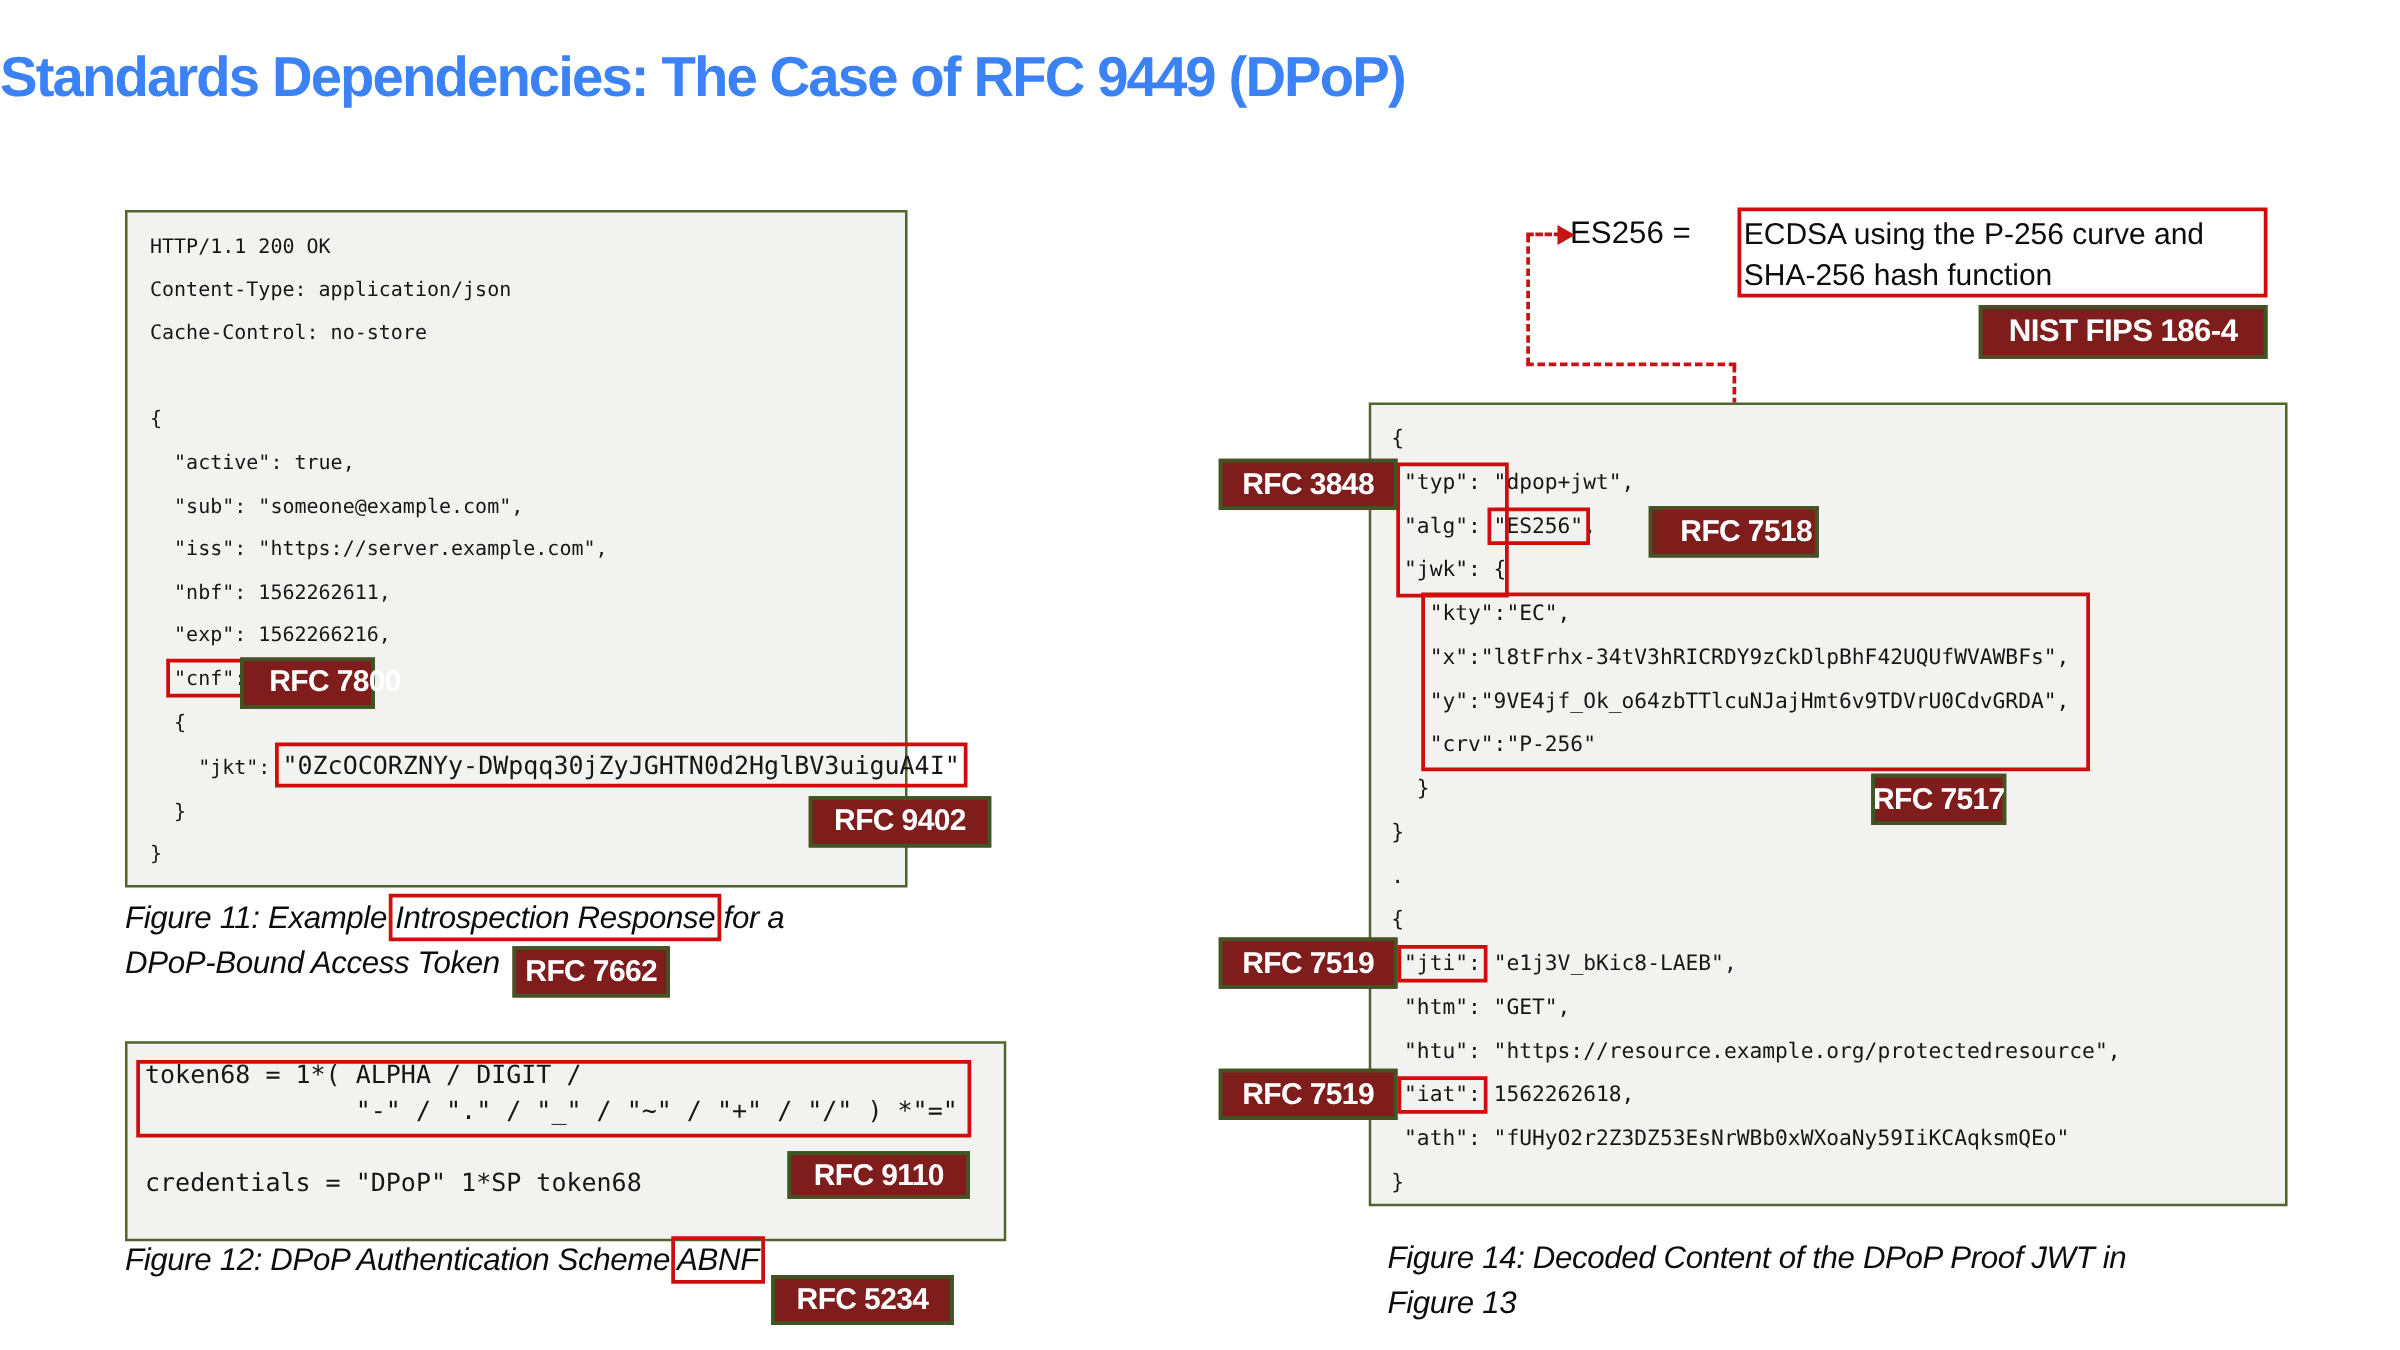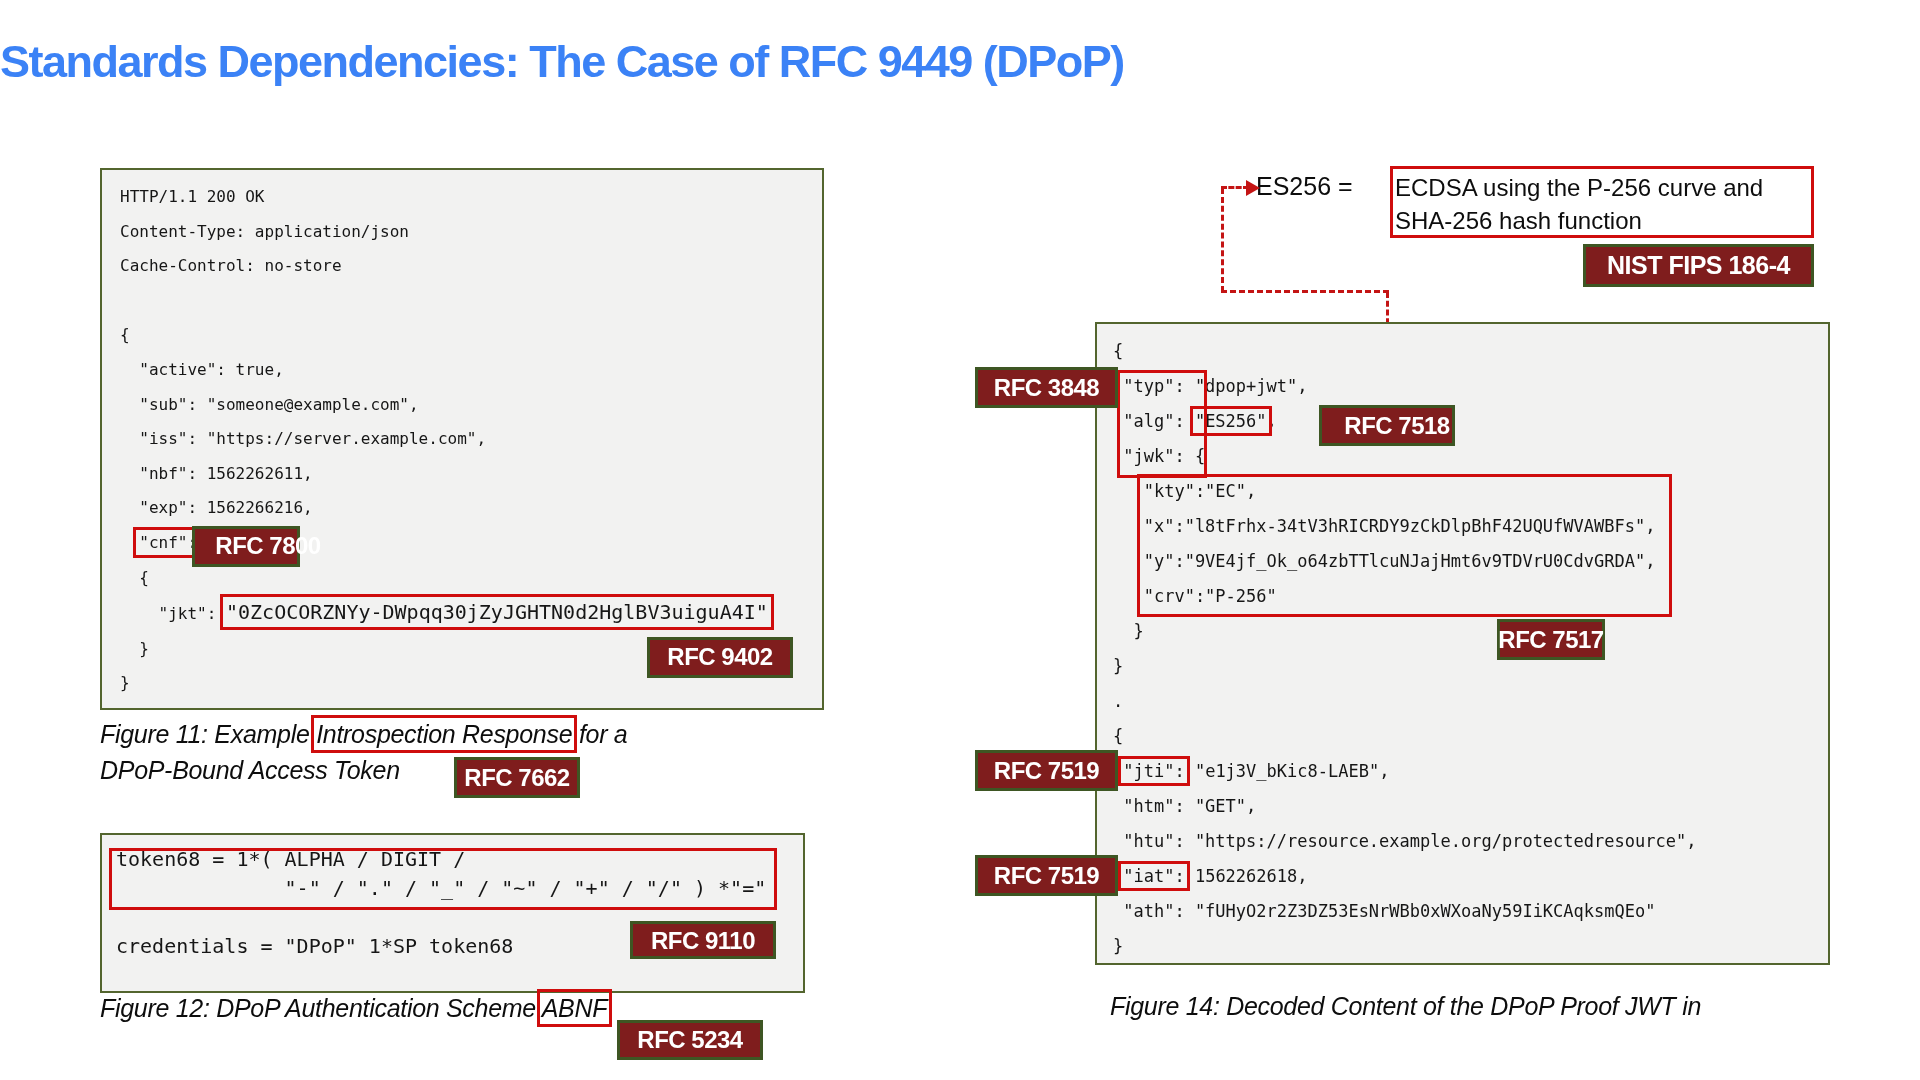--- a/index.html
+++ b/index.html
@@ -6,21 +6,21 @@
   .slide { position:relative; width:1920px; height:1080px; background:#ffffff; overflow:hidden;
            font-family:"Liberation Sans",sans-serif; color:#111; }
 
   .title { position:absolute; top:36px; left:0; width:1566px; text-align:left;
            font-weight:bold; font-size:45px; letter-spacing:-1.5px; color:#3b82f6; }
 
   .code { position:absolute; background:#f2f2f1; border:2px solid #53652e;
           font-family:"DejaVu Sans Mono",monospace; color:#161616; box-sizing:border-box; }
   .cl { white-space:pre; }
 
-  .fig11 { left:100px; top:168px; width:724px; height:542px; padding:10px 18px; font-size:16px; line-height:34.6px; }
+  .fig11 { left:100px; top:168px; width:626px; height:542px; padding:10px 18px; font-size:16px; line-height:34.6px; }
   .fig12 { left:100px; top:833px; width:705px; height:160px; padding:10px 14px; font-size:20px; line-height:29px; }
   .fig14 { left:1095px; top:322px; width:735px; height:643px; padding:10px 16px; font-size:17px; line-height:35px; }
 
   .rb   { outline:3px solid #cf0d0d; outline-offset:3px; }
   .rb2  { outline:3px solid #cf0d0d; outline-offset:2px; }
   .bigv { font-size:20px; }
 
   .redbox { position:absolute; border:3px solid #cf0d0d; box-sizing:border-box; }
 
   .badge { position:absolute; display:flex; align-items:center; justify-content:center;
@@ -67,21 +67,21 @@
     <div class="cl">  }</div>
     <div class="cl">}</div>
     <div class="badge" style="left:90px; top:356px; width:108px; height:41px;padding-left:44px;">RFC 7800</div>
     <div class="badge" style="left:545px; top:467px; width:146px; height:41px;">RFC 9402</div>
   </div>
 
   <div class="cap" style="left:100px; top:716px; width:620px;">
     <div class="line"><span>Figure 11: Example </span><span class="rb2">Introspection Response</span><span> for a</span></div>
     <div class="line">DPoP-Bound Access Token</div>
   </div>
-  <div class="badge" style="left:410px; top:757px; width:126px; height:41px;margin-left:44px;">RFC 7662</div>
+  <div class="badge" style="left:410px; top:757px; width:126px; height:41px;">RFC 7662</div>
 
   <div class="code fig12">
     <div class="cl">token68 = 1*( ALPHA / DIGIT /</div>
     <div class="cl">              "-" / "." / "_" / "~" / "+" / "/" ) *"="</div>
     <div class="cl spacer-credentials">credentials = "DPoP" 1*SP token68</div>
     <div class="redbox" style="left:7px; top:13px; width:668px; height:62px;"></div>
     <div class="badge" style="left:528px; top:86px; width:146px; height:38px;">RFC 9110</div>
   </div>
 
   <div class="cap" style="left:100px; top:990px; width:620px;">
@@ -127,15 +127,16 @@
     <div class="badge" style="left:222px; top:81px; width:136px; height:41px;padding-left:20px;">RFC 7518</div>
     <div class="badge" style="left:400px; top:295px; width:108px; height:41px;">RFC 7517</div>
   </div>
 
   <div class="badge" style="left:975px; top:367px; width:143px; height:41px;">RFC 3848</div>
   <div class="badge" style="left:975px; top:750px; width:143px; height:41px;">RFC 7519</div>
   <div class="badge" style="left:975px; top:855px; width:143px; height:41px;">RFC 7519</div>
 
   <div class="cap" style="left:1110px; top:988px; width:700px;">
     <div class="line">Figure 14: Decoded Content of the DPoP Proof JWT in</div>
+    <div class="line">Figure 13</div>
   </div>
 
 </div>
 
 </body></html>

